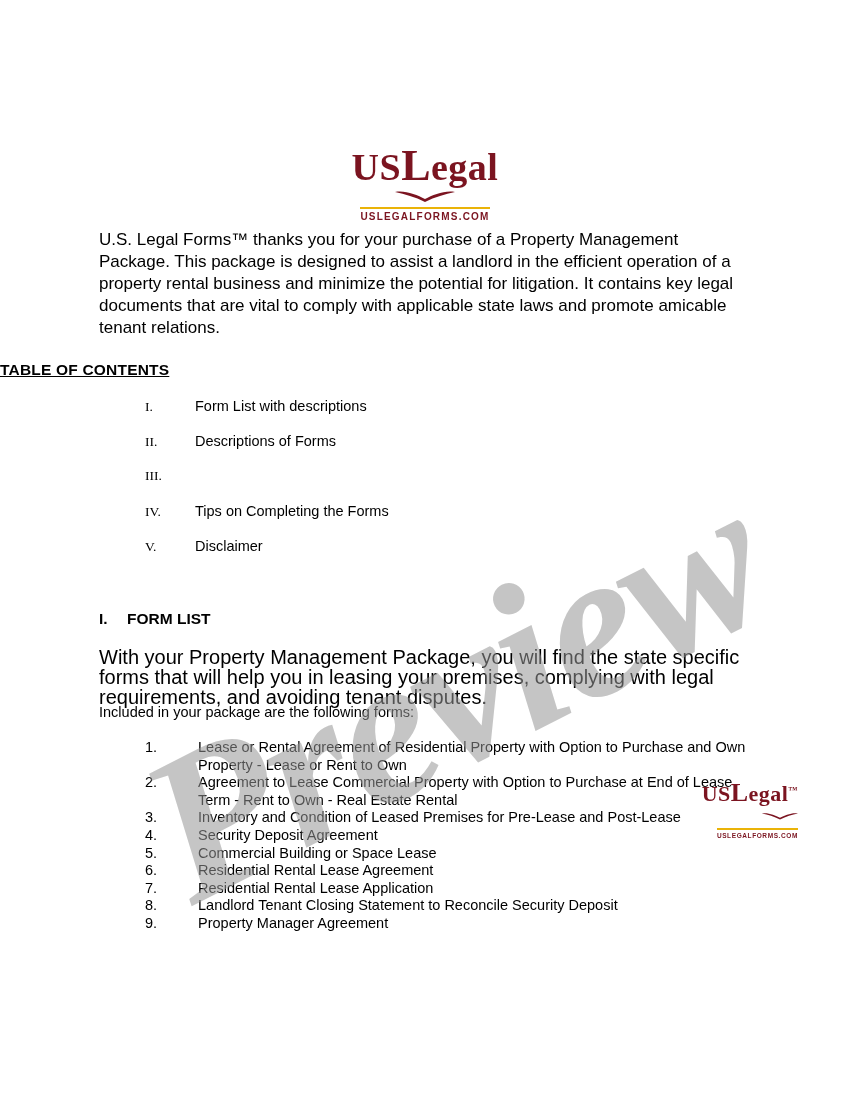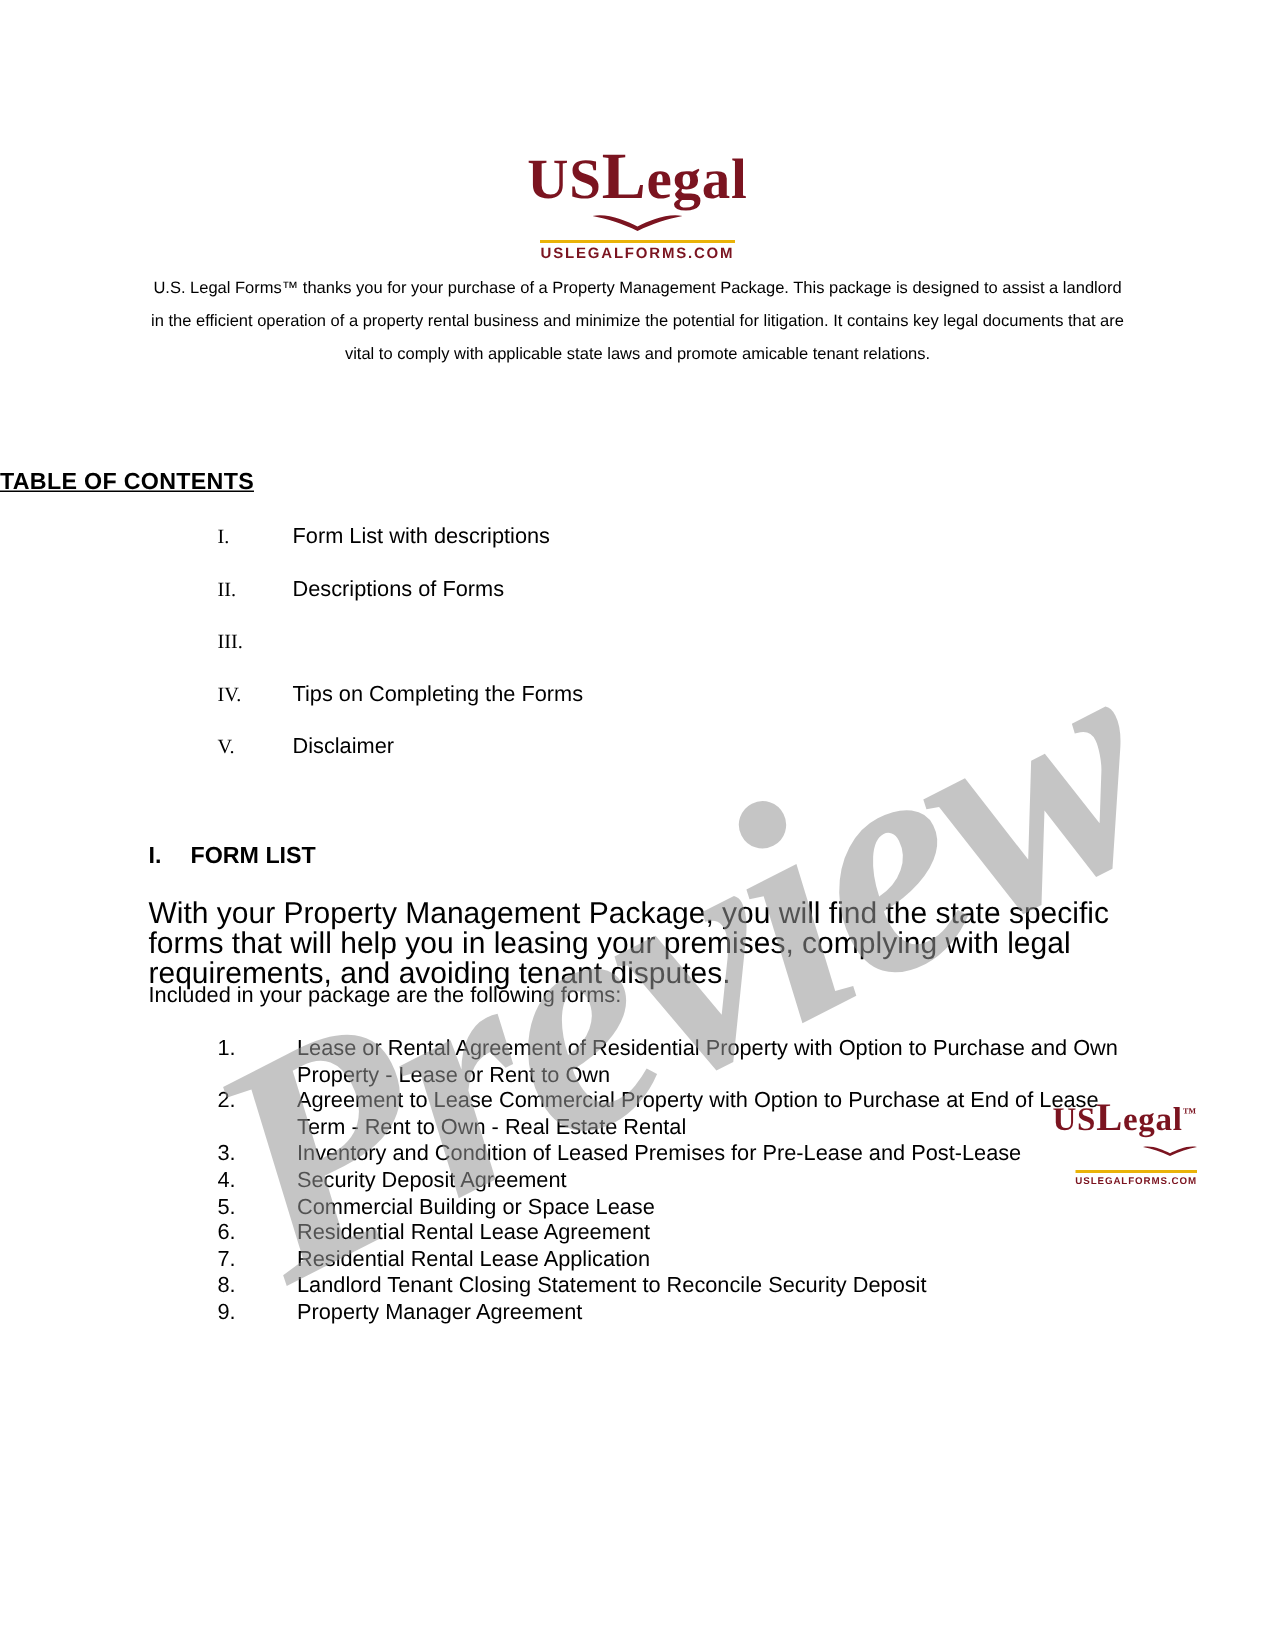--- a/index.html
+++ b/index.html
@@ -13,20 +13,21 @@
     font-family: "Liberation Sans", sans-serif;
     color: #000000;
     position: relative;
     overflow: hidden;
   }
 
   .page {
     position: relative;
     width: 850px;
     height: 836px;
+    margin-top: 48px;
   }
 
   
   .logo-block {
     position: absolute;
     top: 96px;
     left: 0;
     width: 850px;
     text-align: center;
   }
@@ -60,23 +61,23 @@
     display: inline-block;
     padding-top: 2px;
   }
 
   
   .intro {
     position: absolute;
     top: 181px;
     left: 99px;
     width: 652px;
-    font-size: 11px;
+    font-size: 17px;
     line-height: 22px;
-    text-align: center;
+    text-align: left;
   }
 
   .toc-title {
     position: absolute;
     top: 313px;
     left: 0;
     width: 850px;
     text-align: left;
     font-size: 15.5px;
     font-weight: bold;

